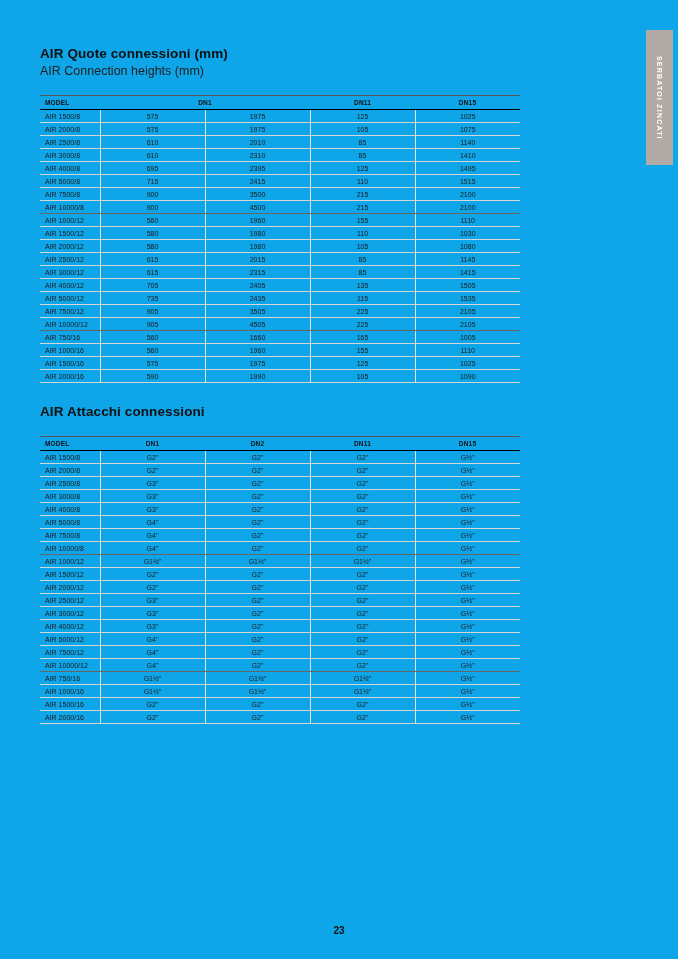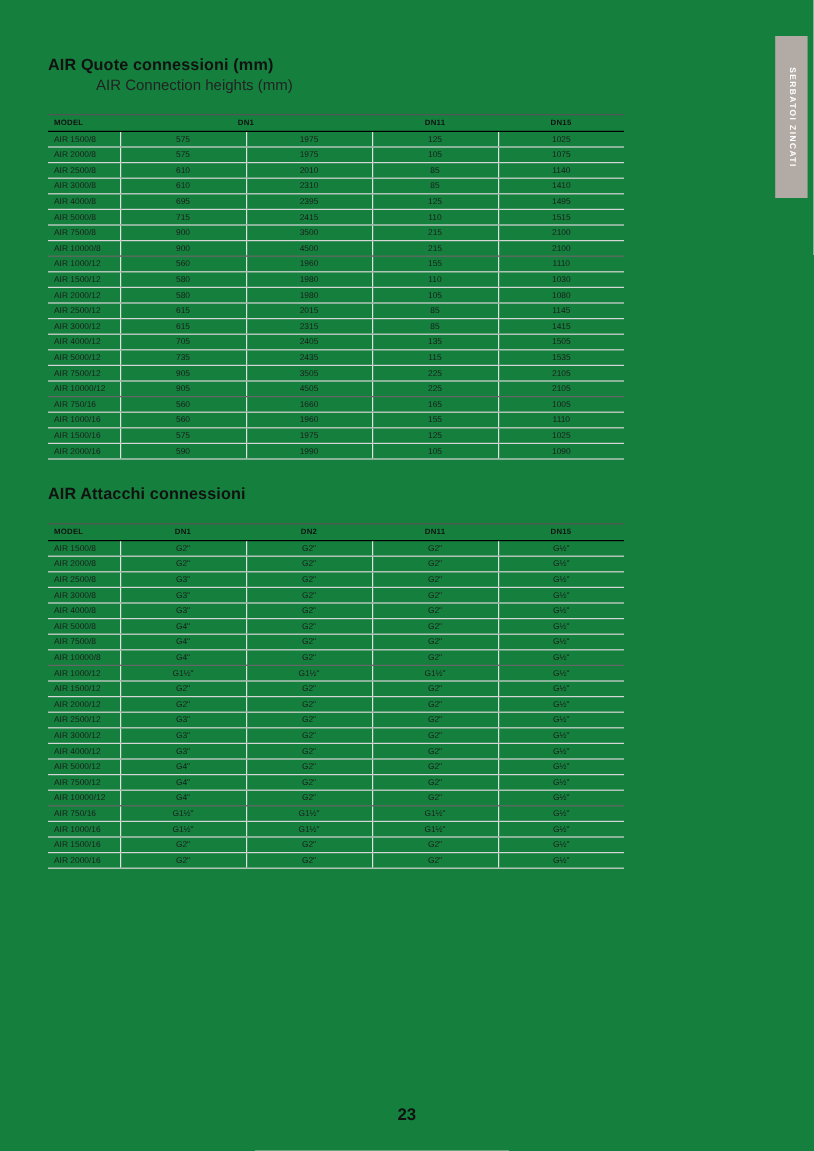--- a/index.html
+++ b/index.html
@@ -3,21 +3,21 @@
 <meta charset="utf-8">
 <style>
   * { margin: 0; padding: 0; box-sizing: border-box; }
   html, body { background: #e8e8e8; }
   body { font-family: "Liberation Sans", "DejaVu Sans", sans-serif; }
 
   .page {
     position: relative;
     width: 678px;
     height: 959px;
-    background: #15803d;
+    background: #0ea5e9;
     margin: 0 auto;
     overflow: hidden;
     color: #1a1a1a;
     text-decoration: underline;
   }
 
   .side-tab {
     position: absolute;
     top: 30px;
     right: 5px;
@@ -49,21 +49,20 @@
     font-size: 13.5px;
     font-weight: bold;
     color: #111;
     letter-spacing: 0.1px;
   }
   .section-subtitle {
     font-size: 12.5px;
     font-weight: normal;
     color: #222;
     margin-top: 3px;
-    margin-left: 40px;
   }
 
   table.data-table {
     width: 480px;
     border-collapse: collapse;
     table-layout: fixed;
     margin-top: 17px;
   }
   col.c-model { width: 60px; }
   col.c-val   { width: 105px; }
@@ -105,21 +104,21 @@
   }
 
   .section + .section { margin-top: 21px; }
 
   .page-number {
     position: absolute;
     bottom: 23px;
     left: 0;
     width: 100%;
     text-align: center;
-    font-size: 14px;
+    font-size: 10px;
     font-weight: bold;
     color: #111;
   }
 </style>
 </head>
 <body>
 
 <div class="page">
 
   <div class="side-tab">

